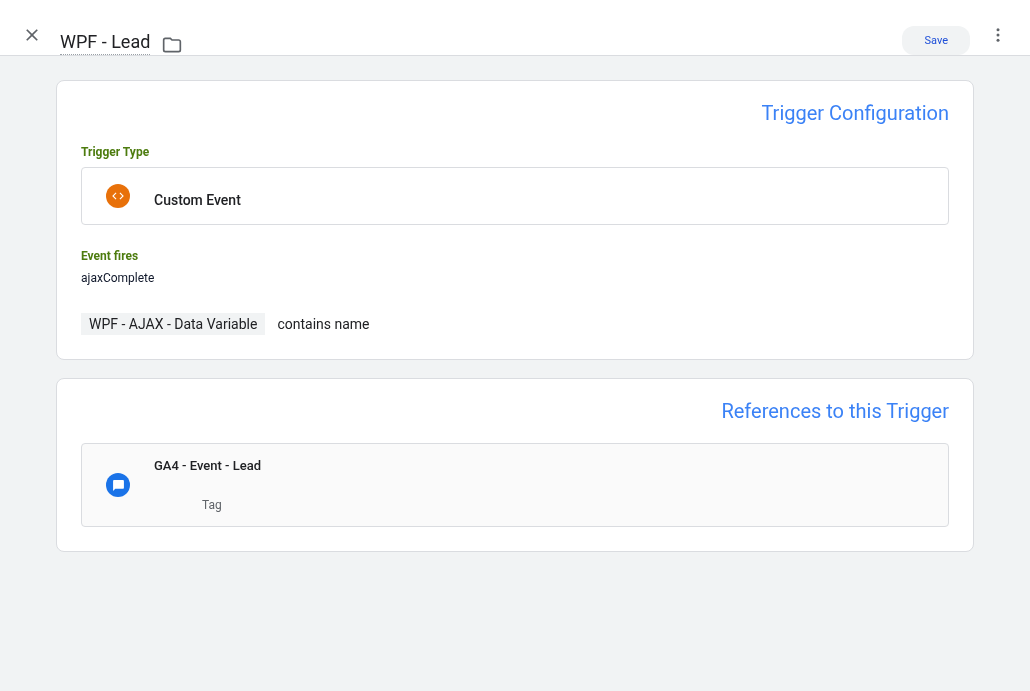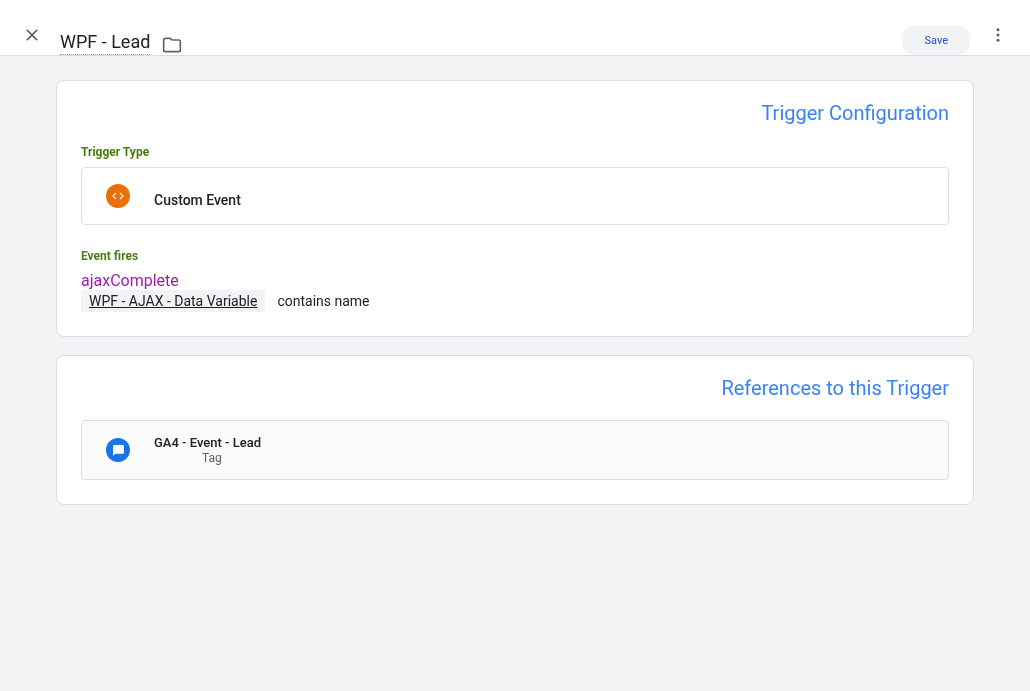--- a/index.html
+++ b/index.html
@@ -128,34 +128,34 @@
       width: 14px;
       height: 14px;
       fill: #fff;
     }
     .trigger-type-label {
       font-size: 14px;
       font-weight: 500;
       color: #202124;
     }
     .event-name-value {
-      font-size: 16px;
-      color: #a21caf;
+      font-size: 12px;
+      color: #0f172a;
+      margin-bottom: 28px;
     }
     .condition-row {
       display: flex;
       align-items: center;
       font-size: 14px;
       color: #202124;
     }
     .variable-chip {
       background: #f1f3f4;
       padding: 3px 8px;
       margin-right: 12px;
-      text-decoration: underline;
     }
     .reference-box {
       border: 1px solid #dadce0;
       border-radius: 4px;
       padding: 14px 16px;
       display: flex;
       align-items: center;
       background: #fafafa;
       cursor: pointer;
     }
@@ -171,20 +171,21 @@
       margin-left: 8px;
     }
     .tag-icon svg {
       width: 13px;
       height: 13px;
       fill: #fff;
     }
     .reference-text {
       display: flex;
       flex-direction: column;
+      gap: 24px;
     }
     .reference-name {
       font-size: 13px;
       font-weight: 500;
       color: #202124;
     }
     .reference-type {
       font-size: 12px;
       color: #5f6368;
       margin-top: 1px;

